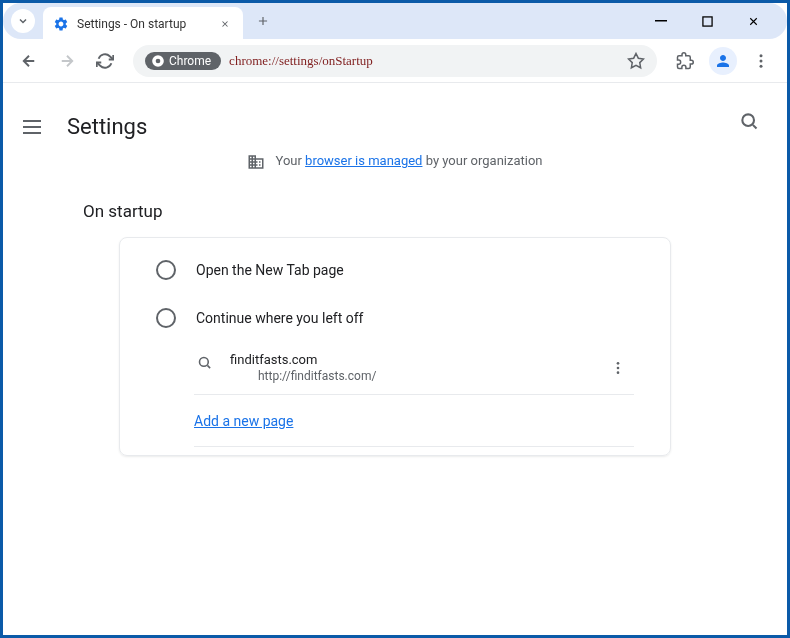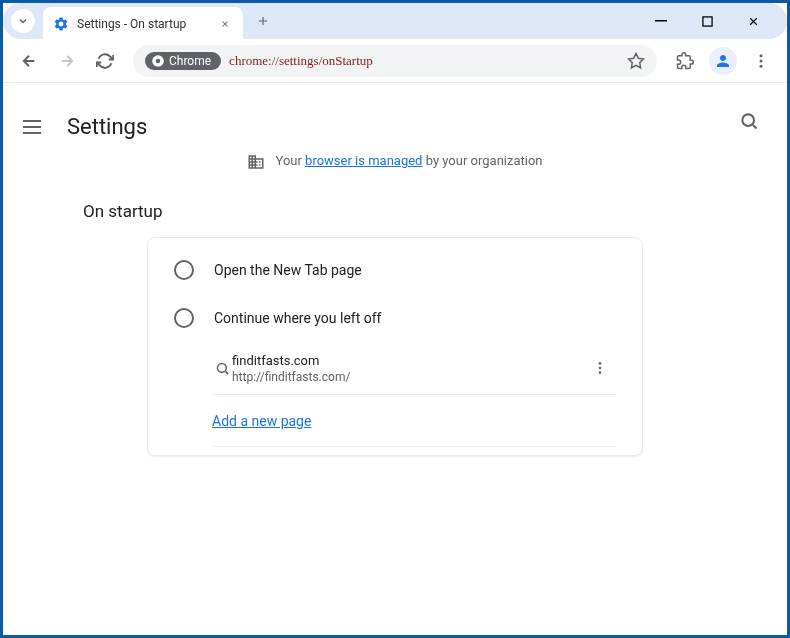--- a/index.html
+++ b/index.html
@@ -34,33 +34,33 @@
     .hamburger span { height: 2px; background: #5f6368; width: 18px; }
     .page-title { font-size: 22px; color: #202124; font-weight: 400; }
     .search-btn { margin-left: auto; width: 36px; height: 36px; display: flex; align-items: center; justify-content: center; cursor: pointer; color: #5f6368; }
     
     .managed-notice { display: flex; align-items: flex-start; justify-content: center; gap: 10px; padding: 14px 0 8px; font-size: 13px; color: #5f6368; }
     .managed-notice a { color: #1a73e8; text-decoration: underline; }
     .managed-icon { width: 18px; height: 18px; }
     
     .section-title { font-size: 17px; color: #202124; padding: 22px 0 16px 80px; }
     
-    .card { margin: 0 auto; width: 496px; border: 1px solid #e8eaed; border-radius: 8px; box-shadow: 0 1px 2px rgba(60,64,67,0.1); padding: 8px 6px; }
+    .card { margin: 0 auto; width: 552px; border: 1px solid #e8eaed; border-radius: 8px; box-shadow: 0 1px 2px rgba(60,64,67,0.1); padding: 8px 16px; }
     .radio-row { display: flex; align-items: center; padding: 14px 20px; gap: 20px; cursor: pointer; }
     .radio { width: 20px; height: 20px; border-radius: 50%; border: 2px solid #5f6368; position: relative; }
     .radio.checked { border-color: #1a73e8; }
     .radio.checked::after { content: ''; position: absolute; inset: 3px; border-radius: 50%; background: #1a73e8; }
     .radio-label { font-size: 14px; color: #202124; }
     
     .subsection { margin-left: 58px; margin-right: 20px; }
-    .page-row { display: flex; align-items: center; padding: 10px 0; }
+    .page-row { display: flex; align-items: flex-start; padding: 10px 0; gap: 16px; }
     .page-icon { width: 20px; height: 20px; color: #5f6368; display: flex; align-items: center; justify-content: center; }
     .page-text { flex: 1; }
     .page-name { font-size: 13px; color: #202124; }
-    .page-url { font-size: 12px; color: #5f6368; margin-top: 2px; }
+    .page-url { font-size: 12px; color: #5f6368; margin-top: 2px; margin-left: 28px; }
     .more-btn { width: 32px; height: 32px; display: flex; align-items: center; justify-content: center; cursor: pointer; color: #5f6368; }
     .divider { height: 1px; background: #e8eaed; }
     .link-row { padding: 16px 0; }
     .link-row a { color: #1a73e8; font-size: 14px; text-decoration: underline; cursor: pointer; }
     
     svg { display: block; }
   </style>
 </head>
 <body>
 

